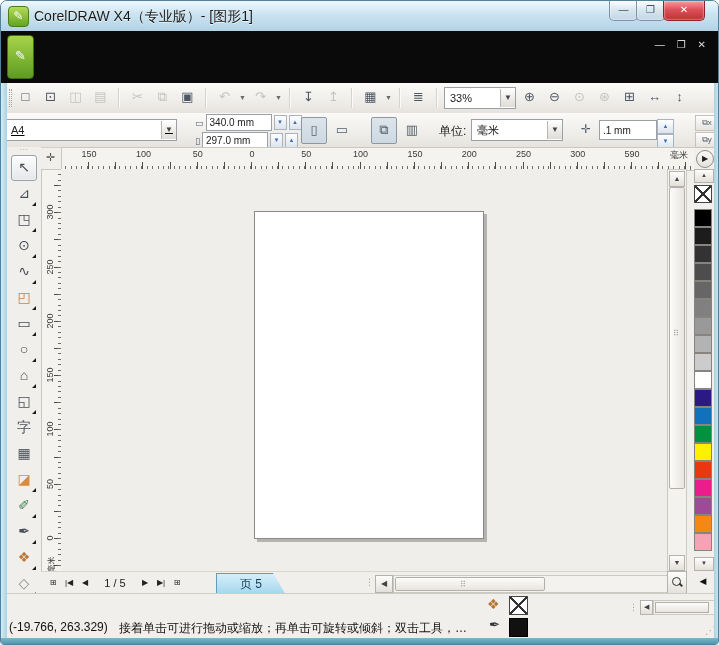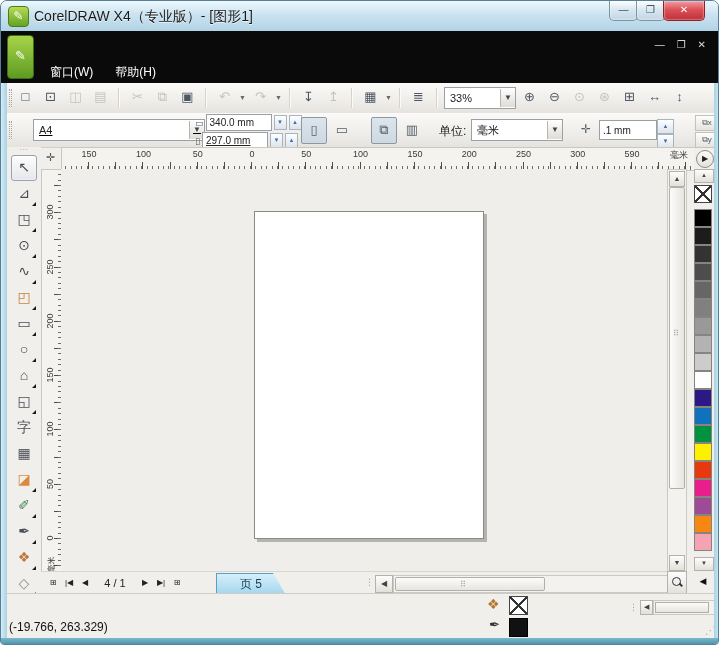--- a/index.html
+++ b/index.html
@@ -127,24 +127,20 @@
   <div class="abs titlebar">
     <div class="abs app-icon">✎</div>
     <div class="abs title-text">CorelDRAW X4（专业版）- [图形1]</div>
     <div class="abs wbtn min">—</div>
     <div class="abs wbtn max">❐</div>
     <div class="abs wbtn close">✕</div>
   </div>
 
   <div class="abs menubar">
     <div class="abs cd-logo">✎</div>
-    <div class="menu-row menu-row2" id="menu-row2">
-        <span class="menu-item">窗口(W)</span>
-        <span class="menu-item">帮助(H)</span>
-      </div>
     <div class="mb-controls" id="mb-controls">
         <span>—</span>
         <span>❐</span>
         <span>✕</span>
       </div>
   </div>
 
   <div class="abs bar toolbar">
     <div class="toolbar-inner" id="toolbar-inner">
         <span class="grip-v"></span>
@@ -179,34 +175,34 @@
         <span class="tbtn dis">⊙</span>
         <span class="tbtn dis">⊛</span>
         <span class="tbtn">⊞</span>
         <span class="tbtn">↔</span>
         <span class="tbtn">↕</span>
       </div>
   </div>
 
   <div class="abs bar propbar">
     <div class="abs grip-v" style="left:8px;top:8px;"></div>
-    <div class="abs combo" style="left:32px;top:6px;width:170px;text-decoration:underline;">
+    <div class="abs combo" style="left:4px;top:6px;width:170px;text-decoration:underline;">
       <span class="cval">A4</span>
       <span class="carr">▼</span>
     </div>
     <div class="abs" style="left:194px;top:1px;">
       <div style="display:flex;align-items:center;gap:2px;margin-bottom:1px;">
         <span style="font-size:9px;color:#55606b;">▭</span>
         <span class="pfield" style="width:58px;">340.0 mm</span>
         <span class="spinbox">▼</span>
         <span class="spinbox">▲</span>
       </div>
       <div style="display:flex;align-items:center;gap:2px;">
         <span style="font-size:9px;color:#55606b;">▯</span>
-        <span class="pfield" style="width:58px;text-decoration:underline;">297.0 mm</span>
+        <span class="pfield" style="width:58px;">297.0 mm</span>
         <span class="spinbox">▼</span>
         <span class="spinbox">▲</span>
       </div>
     </div>
     <div class="abs pbtn pressed" style="left:300px;top:4px;">▯</div>
     <div class="abs pbtn" style="left:328px;top:4px;">▭</div>
     <div class="abs pbtn pressed" style="left:370px;top:4px;">⧉</div>
     <div class="abs pbtn" style="left:398px;top:4px;">▥</div>
     <div class="abs plabel" style="left:438px;top:10px;">单位:</div>
     <div class="abs combo" style="left:470px;top:6px;width:90px;">
@@ -310,40 +306,41 @@
       <div class="swatch" style="background: rgb(158, 74, 151); top: 328px;"></div>
       <div class="swatch" style="background: rgb(246, 135, 18); top: 346px;"></div>
       <div class="swatch" style="background: rgb(245, 163, 180); top: 364px;"></div>
     </div>
 
   <div class="abs bottomrow">
     <div class="nav" id="page-nav">
         <span class="nbtn">⊞</span>
         <span class="nbtn">|◀</span>
         <span class="nbtn">◀</span>
-        <span class="ncount">4 / 1</span>
+        <span class="ncount">1 / 5</span>
         <span class="nbtn">▶</span>
         <span class="nbtn">▶|</span>
         <span class="nbtn">⊞</span>
       </div>
     <div class="page-tab">页 5</div>
     <span class="dots">⋮</span>
     <div class="sb-btn hs-left">◀</div>
     <div class="hs-track">
       <div class="hthumb">
         <span class="grip">⠿</span>
       </div>
     </div>
   </div>
   <div class="abs navigator">
     <span class="mag"></span>
   </div>
 
   <div class="abs statusbar">
     <span class="coords">(-19.766, 263.329)</span>
+    <span class="hint">接着单击可进行拖动或缩放；再单击可旋转或倾斜；双击工具，…</span>
     <span class="fill-ind">❖</span>
     <span class="fill-swatch"></span>
     <span class="out-ind">✒</span>
     <span class="out-swatch"></span>
     <div class="mini-scroll">
       <span style="color:#aaa69f;font-size:9px;margin-right:2px;">⋮</span>
       <span class="sb-btn ms-left">◀</span>
       <span class="ms-track">
           <span class="ms-thumb" style="display:block;"></span>
         </span>

